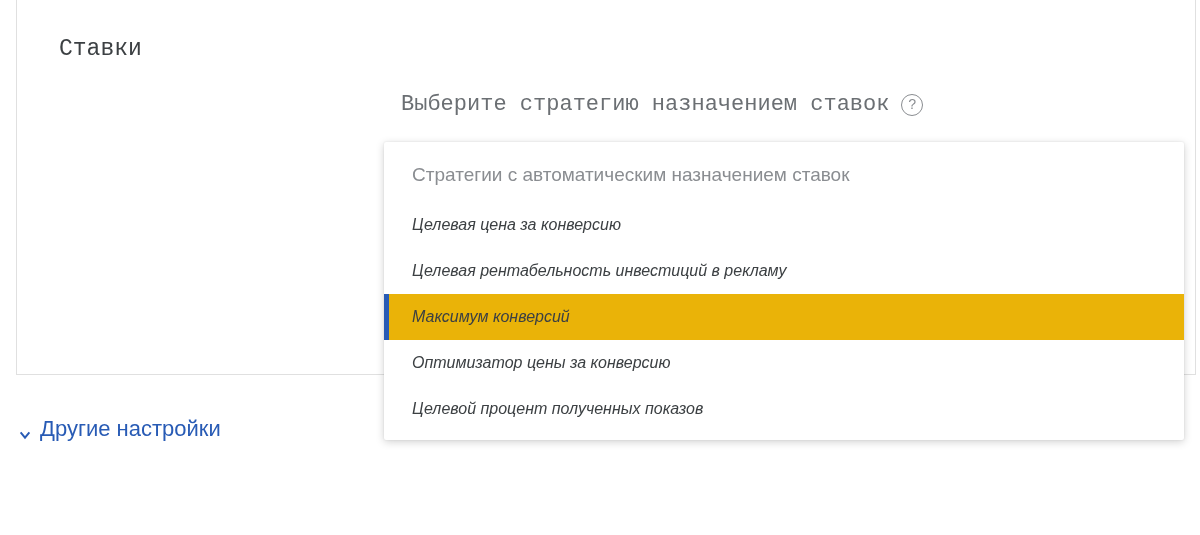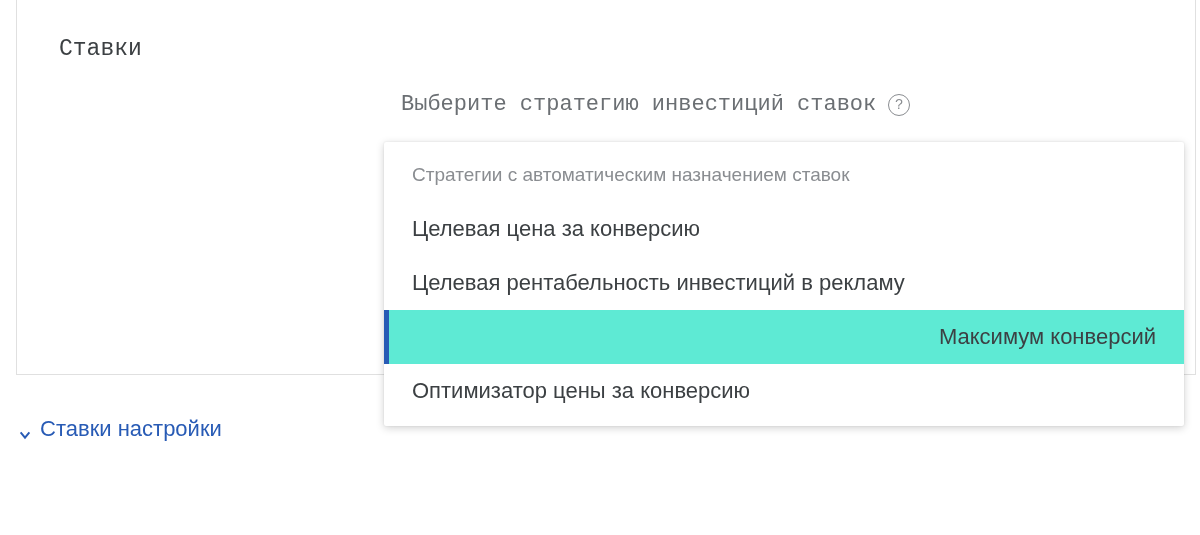--- a/index.html
+++ b/index.html
@@ -75,29 +75,29 @@
       border-radius: 2px;
       padding-top: 22px;
       padding-bottom: 8px;
     }
     .dropdown-group-label {
       font-size: 19px;
       color: #8a8d91;
       padding: 0 28px 16px 28px;
     }
     .dropdown-item {
-      font-size: 22px;
+      font-size: 16px;
       color: #3c4043;
       padding: 14px 28px;
       cursor: pointer;
       position: relative;
+      font-style: italic;
     }
     .dropdown-item.selected {
-      background: #5eead4;
-      text-align: right;
+      background: #eab308;
     }
     .dropdown-item.selected::before {
       content: '';
       position: absolute;
       left: 0;
       top: 0;
       bottom: 0;
       width: 5px;
       background: #285bb5;
     }
@@ -124,33 +124,34 @@
       stroke-width: 2.2;
       fill: none;
     }
   </style>
 </head>
 <body>
 
 <div class="card">
   <div class="section-label">Ставки</div>
   <div class="prompt-row">
-    <span class="prompt-text">Выберите стратегию инвестиций ставок</span>
+    <span class="prompt-text">Выберите стратегию назначением ставок</span>
     <span class="help-icon">?</span>
   </div>
 </div>
 
 <div class="dropdown">
   <div class="dropdown-group-label">Стратегии с автоматическим назначением ставок</div>
   <div class="dropdown-item">Целевая цена за конверсию</div>
   <div class="dropdown-item">Целевая рентабельность инвестиций в рекламу</div>
   <div class="dropdown-item selected">Максимум конверсий</div>
   <div class="dropdown-item">Оптимизатор цены за конверсию</div>
+  <div class="dropdown-item">Целевой процент полученных показов</div>
 </div>
 
 <div class="more-settings">
   <span class="chevron-icon">
     <svg viewBox="0 0 16 16">
         <polyline points="3,5 8,11 13,5"></polyline>
       </svg>
   </span>
-  <span>Ставки настройки</span>
+  <span>Другие настройки</span>
 </div>
 
 </body></html>

